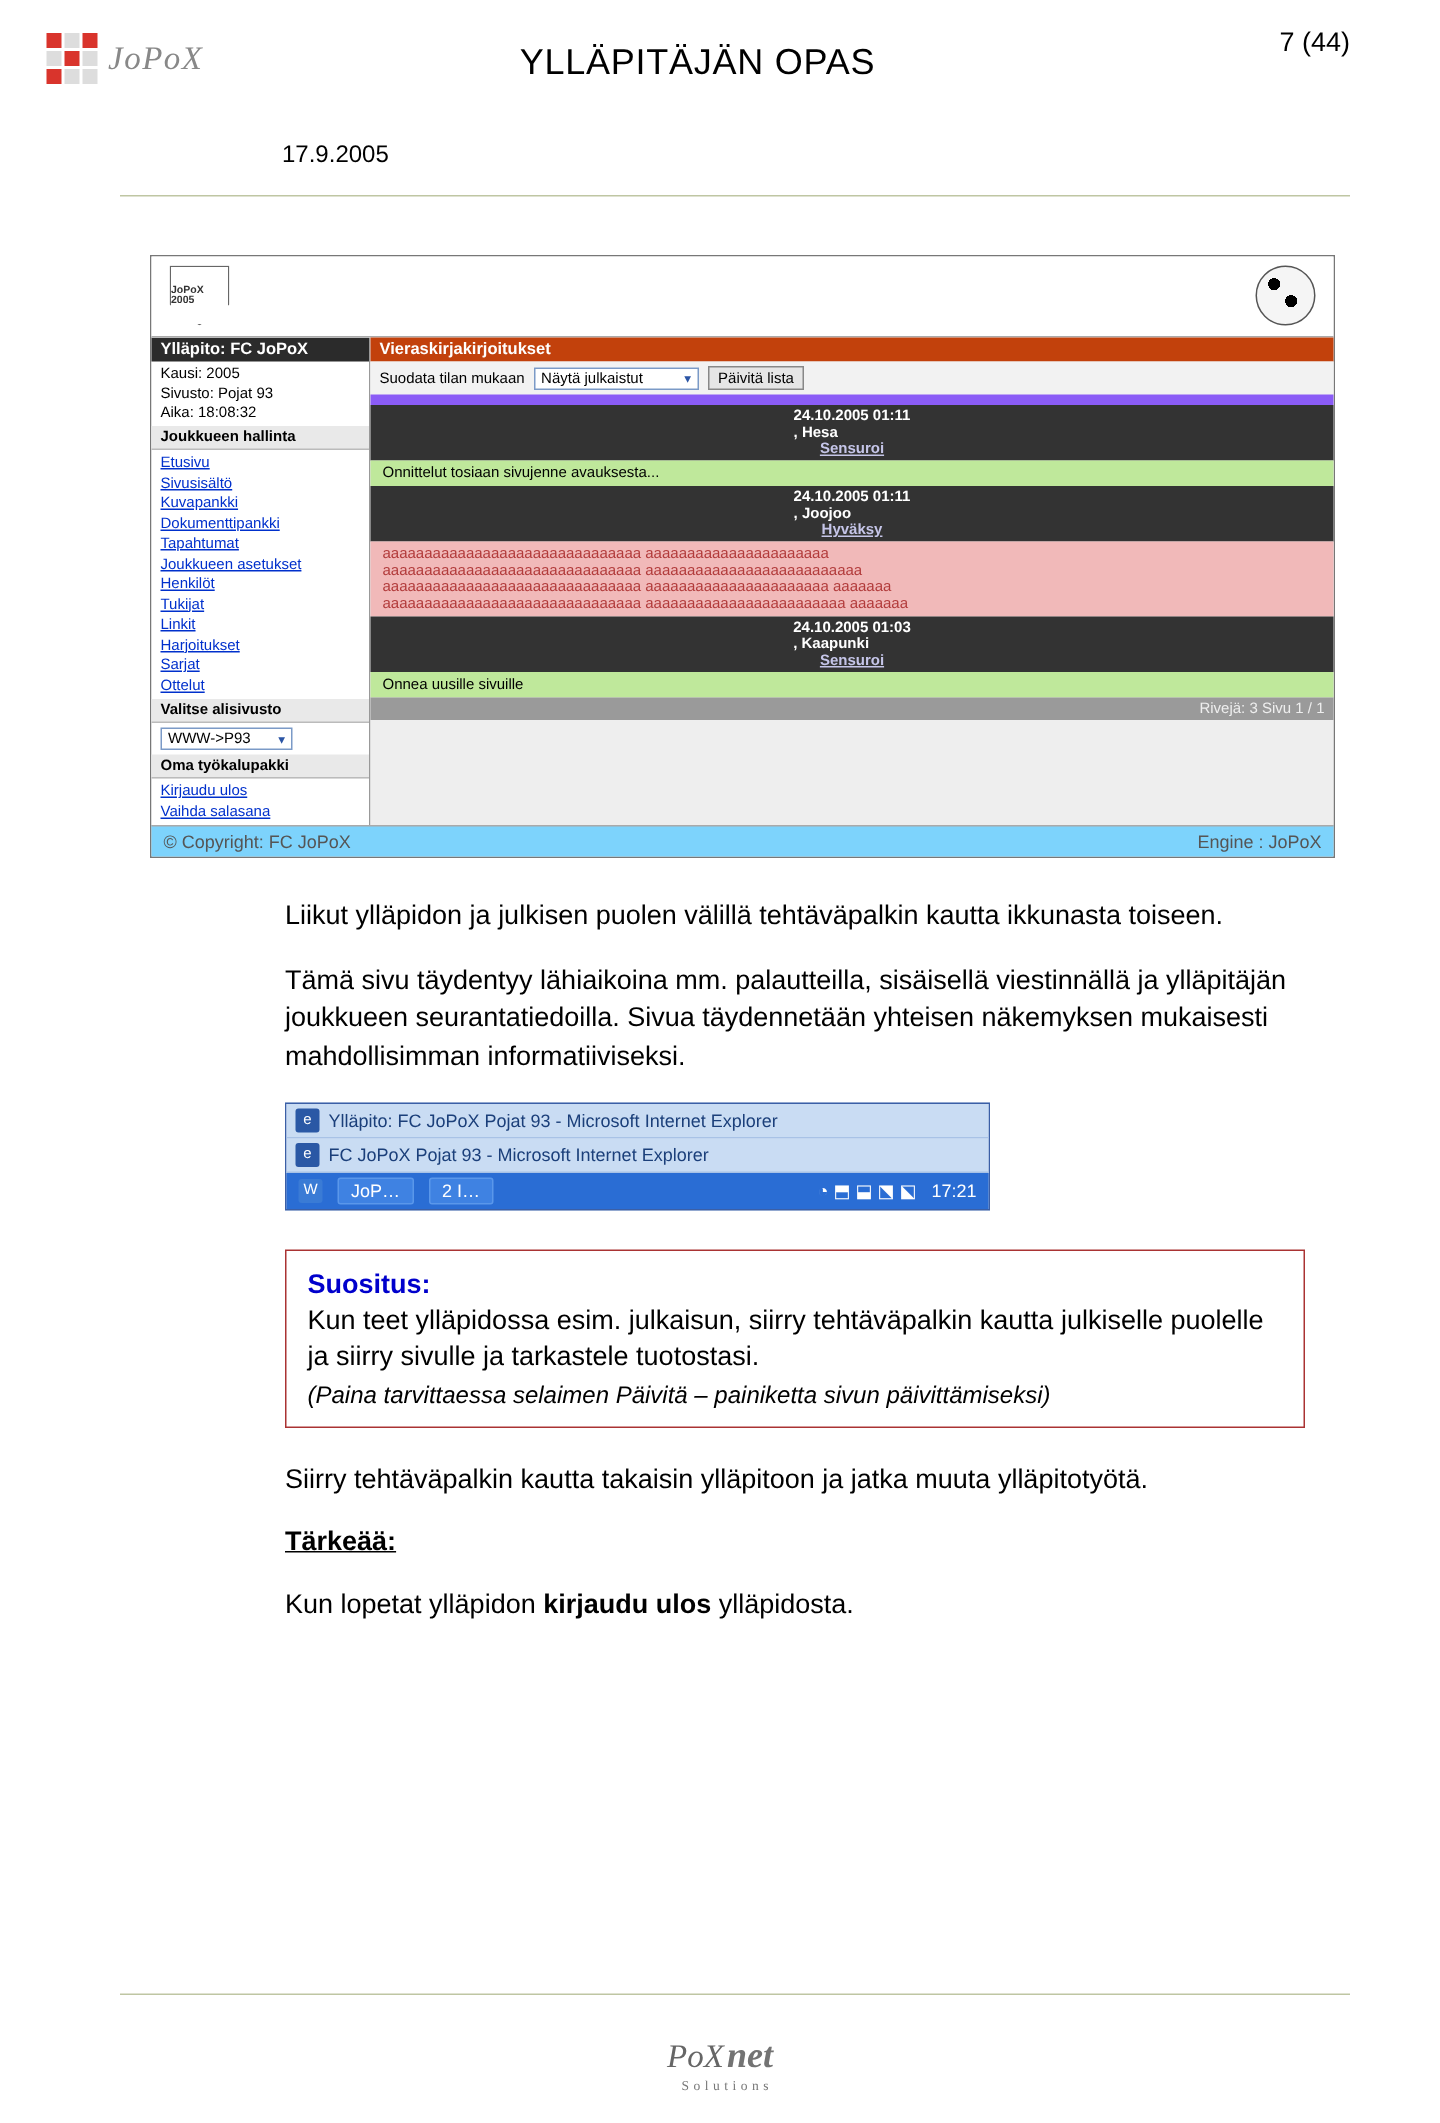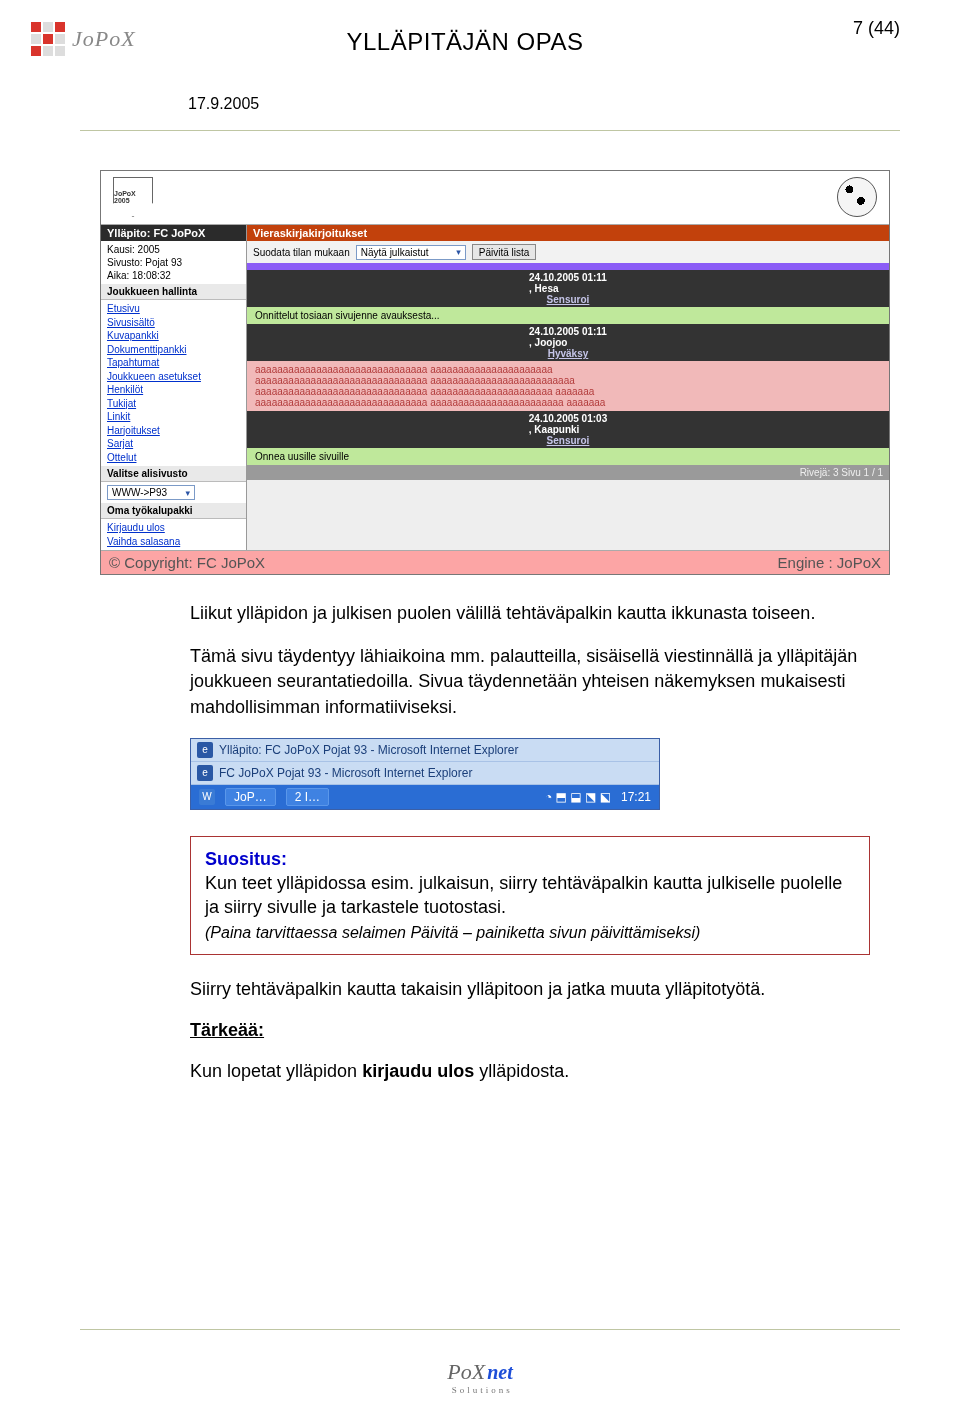--- a/index.html
+++ b/index.html
@@ -150,21 +150,21 @@
   .entry-body { padding:3px 8px; }
   .entry-green { background:#bfe89b; }
   .entry-pink { background:#f1b9b9; color:#b23b3b; word-break:break-all;}
   .linkbtn { color:#c5c5e8; text-decoration:underline; font-size:10px; }
   .pager {
     background:#9a9a9a;color:#eee;padding:2px 6px;font-size:10px;text-align:right;
   }
   .app-footer {
     border-top:1px solid #aaa;
     display:flex;justify-content:space-between;
-    padding:3px 8px;font-size:15px;color:#555;background:#fca5a5;
+    padding:3px 8px;font-size:12px;color:#555;background:#7dd3fc;
   }
 
   
   .body-text { font-size:18px; line-height:1.4; padding-top:26px; padding-left:90px; padding-right:20px;}
   .body-text p { margin-bottom:18px; }
 
   
   .taskbar-img {
     margin-left:90px;
     margin-top:6px;
@@ -201,21 +201,21 @@
 
   
   .page-footer-rule{
     position:absolute;left:80px;right:60px;bottom:85px;border-top:1px solid #bfc6a3;
   }
   .footer-logo{
     position:absolute;bottom:30px;left:50%;transform:translateX(-50%);
     font-family:Georgia,serif;font-size:22px;color:#666;font-style:italic;
     display:flex;align-items:baseline;gap:2px;
   }
-  .footer-logo .net{ font-style:italic;font-weight:bold;color:#1d4ed8;font-size:20px;}
+  .footer-logo .net{ font-style:italic;font-weight:bold;color:#737373;font-size:24px;}
   .footer-logo .sub{ display:block;font-size:9px;letter-spacing:3px;color:#777;font-style:normal;text-align:right;position:absolute;right:0;bottom:-10px;}
 </style>
 </head>
 <body>
 
 <div class="page-header">
   <div class="logo-block">
     <div class="logo-px">
       <span class="r"></span>
         <span class="g"></span>

